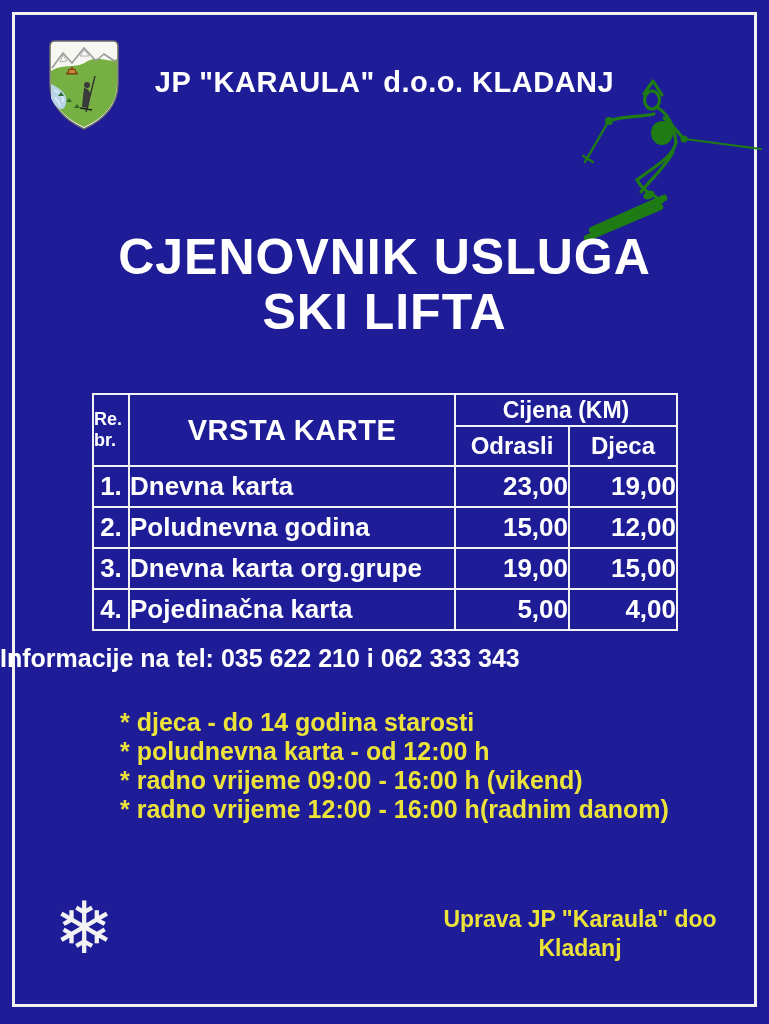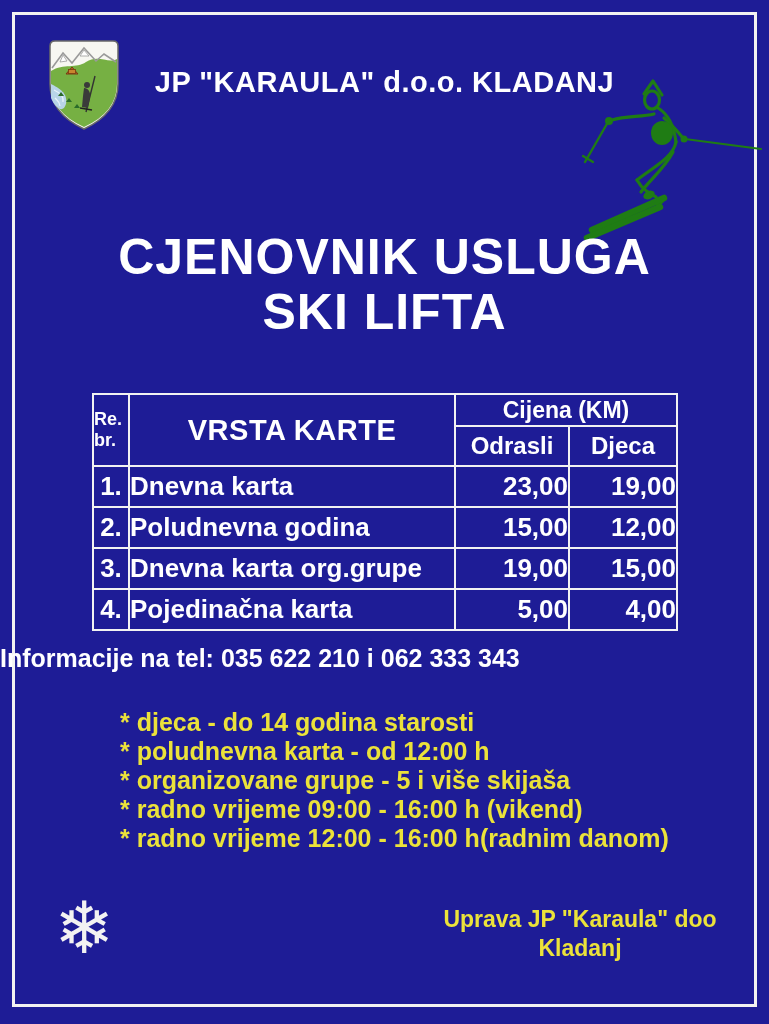--- a/index.html
+++ b/index.html
@@ -167,21 +167,20 @@
       <td class="td-price">4,00</td>
     </tr>
   </tbody>
     </table>
 
   <div class="info">Informacije na tel: 035 622 210 i 062 333 343</div>
 
   <ul class="notes">
     <li>* djeca - do 14 godina starosti</li>
     <li>* poludnevna karta - od 12:00 h</li>
-    <li>* organizovane grupe - 5 i više skijaša</li>
     <li>* radno vrijeme 09:00 - 16:00 h (vikend)</li>
     <li>* radno vrijeme 12:00 - 16:00 h(radnim danom)</li>
   </ul>
 
   <div class="snowflake">❄</div>
 
   <div class="signature">
     <div>Uprava JP "Karaula" doo</div>
     <div>Kladanj</div>
   </div>

